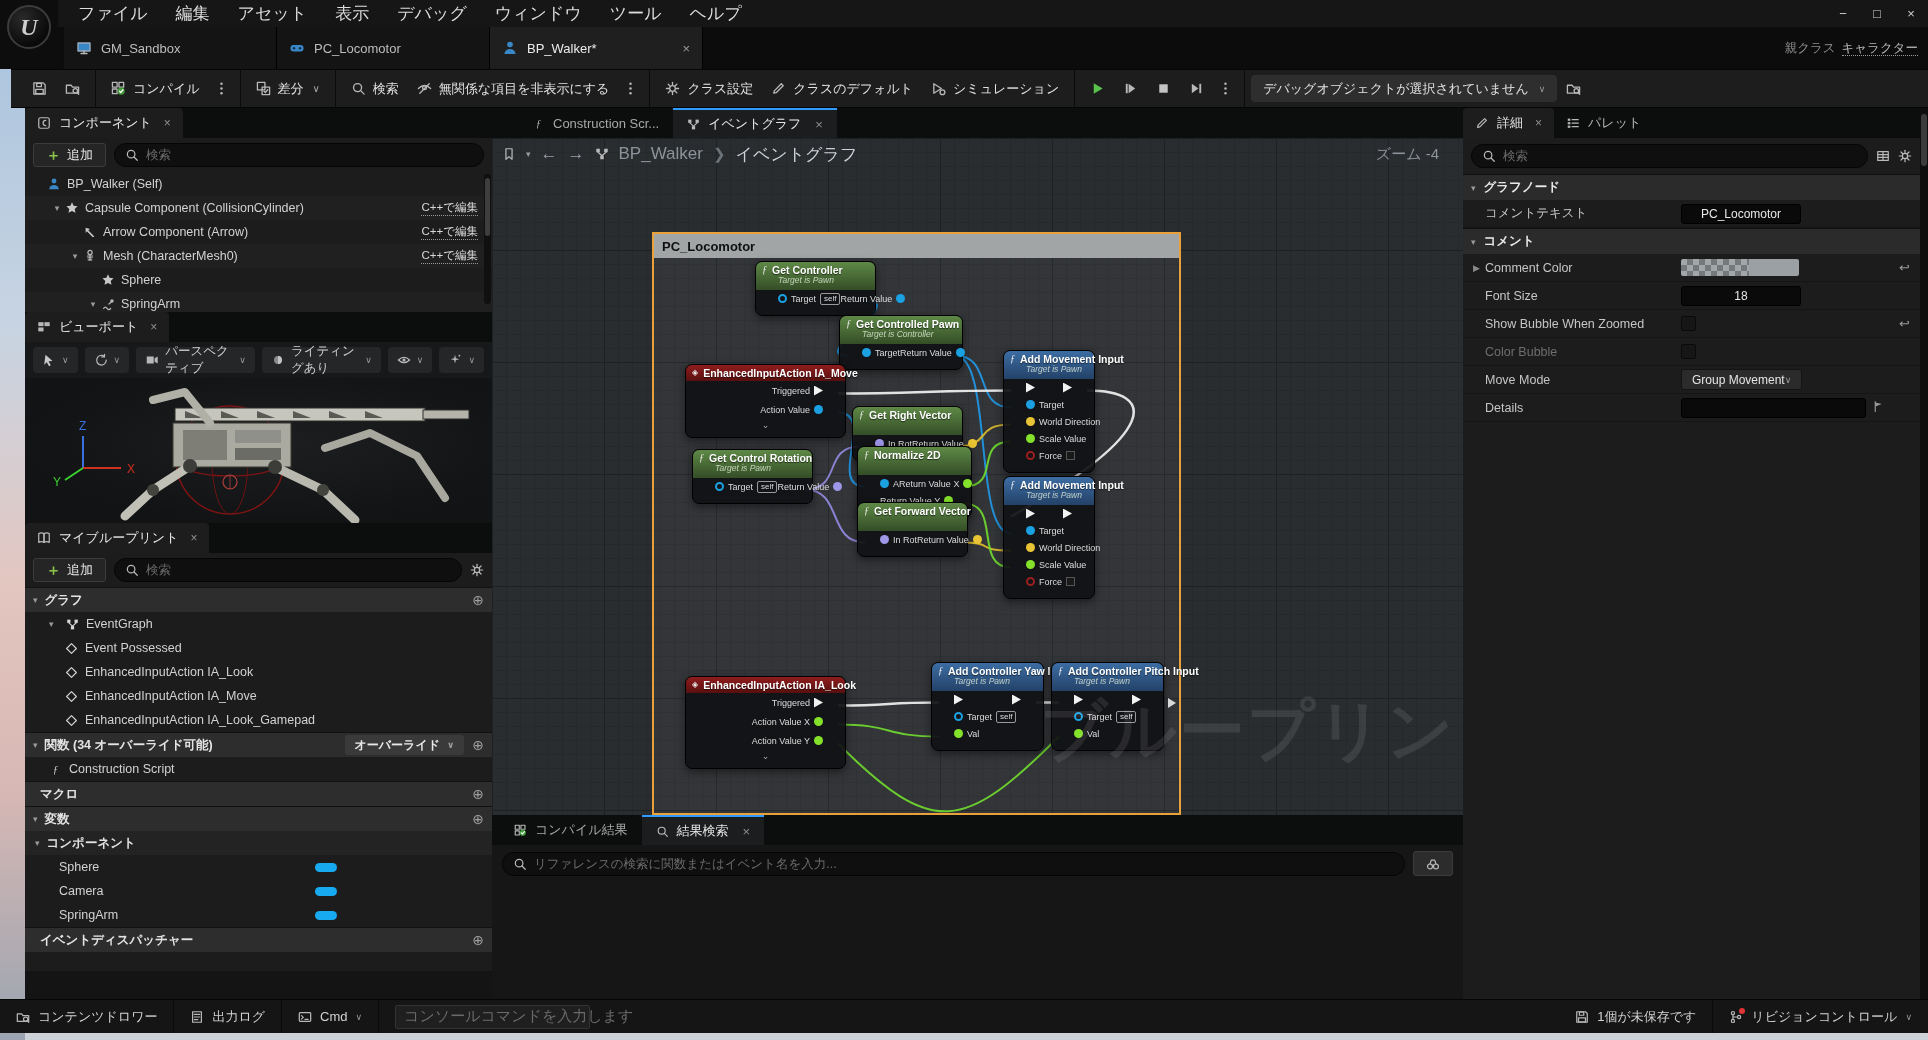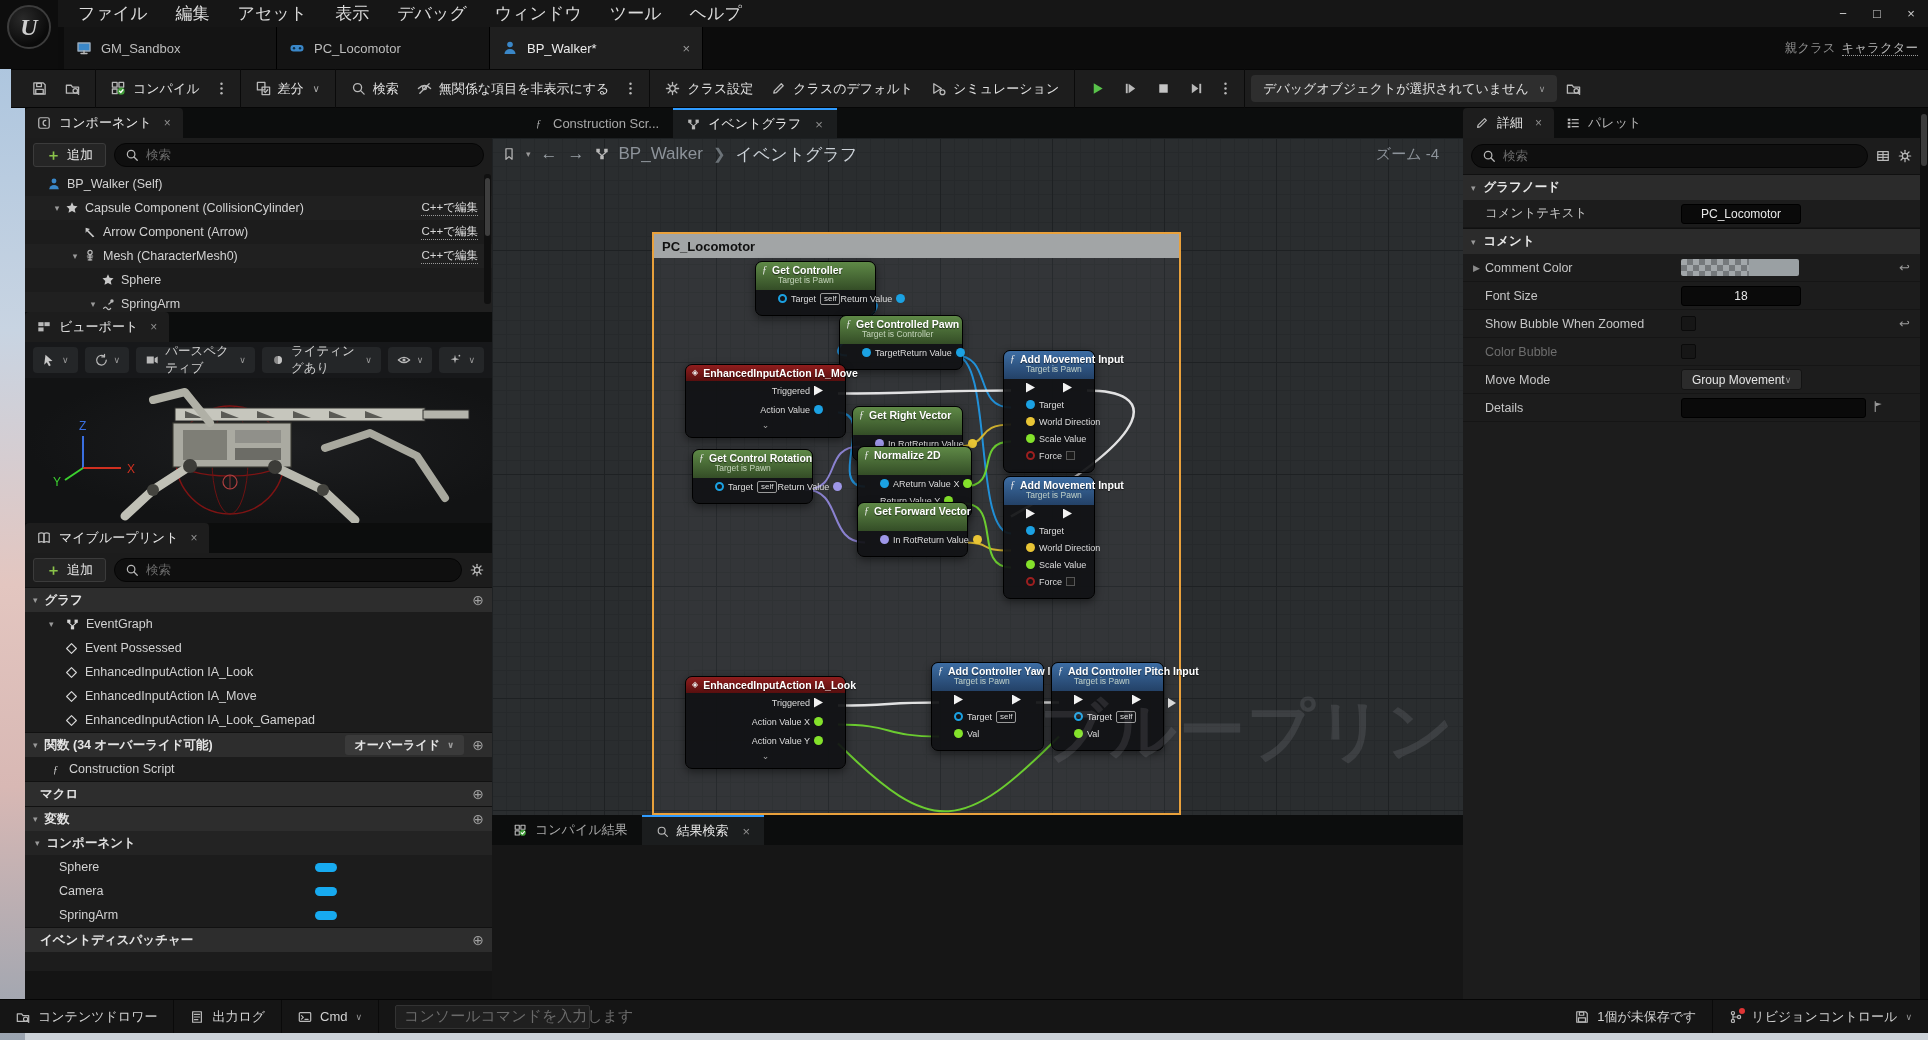--- a/index.html
+++ b/index.html
@@ -102,21 +102,21 @@
   #zoom-label { margin-left:auto; margin-right:14px; color:#8d939a; font-size:15px; }
   .nav-arrow { color:#9aa0a6; font-size:17px; }
   #comment-box { position:absolute; border:2px solid #e9a13c; background:rgba(170,175,178,0.07); z-index:1; }
   #comment-header { height:24px; background:#a2a5a6; color:#101010; font-weight:bold; font-size:13px; display:flex; align-items:center; padding:0 8px; }
   #wires { position:absolute; left:0; top:0; z-index:2; pointer-events:none; }
   #watermark { position:absolute; left:548px; top:548px; z-index:4; pointer-events:none; font-size:66px; font-weight:bold; color:rgba(235,240,245,0.10); letter-spacing:2px; white-space:nowrap; }
   .gnode { position:absolute; background:rgba(17,18,20,0.93); border:1px solid #000; border-radius:7px; box-shadow:0 3px 8px rgba(0,0,0,.45); z-index:3; }
   .gnode .nhead { border-radius:6px 6px 0 0; padding:2px 7px 2px 6px; display:flex; flex-direction:column; }
   .gnode .nhead-line { display:flex; align-items:center; gap:5px; }
   .gnode .ntitle { color:#fff; font-size:10.5px; font-weight:bold; white-space:nowrap; text-shadow:0 1px 1px rgba(0,0,0,.6); }
-  .gnode .nsub { color:rgba(225,238,218,.8); font-size:8.5px; margin-left:16px; margin-top:-1px; white-space:nowrap; }
+  .gnode .nsub { color:rgba(225,238,218,.8); font-size:8.5px; font-style:italic; margin-left:16px; margin-top:-1px; white-space:nowrap; }
   .gnode.k-pure .nhead { background:linear-gradient(180deg, rgba(97,141,72,.97), rgba(53,79,39,.97)); }
   .gnode.k-call .nhead { background:linear-gradient(180deg, rgba(62,112,168,.97), rgba(36,67,106,.97)); }
   .gnode.k-event .nhead { background:linear-gradient(180deg, rgba(148,29,29,.97), rgba(90,15,15,.97)); }
   .gnode .nicon { color:#e8e8e8; font-size:10px; font-style:italic; font-family:"Liberation Serif","DejaVu Serif",serif; line-height:1; }
   .nrow { display:flex; align-items:center; justify-content:space-between; padding:0 22px; }
   .pin-side { display:flex; align-items:center; gap:4px; }
   .pin-label { font-size:9px; color:#dcdcdc; white-space:nowrap; }
   .pin { width:9px; height:9px; border-radius:50%; flex:none; }
   .pin.hollow { background:transparent !important; border:2px solid; width:9px; height:9px; }
   .pin.exec { border-radius:0; background:#f2f2f2; clip-path:polygon(0 0,100% 50%,0 100%); width:9px; height:10px; }
@@ -1178,20 +1178,41 @@
             <span class="ico">
               <svg width="13" height="13" viewBox="0 0 16 16" fill="none" stroke="currentColor" stroke-width="1.4" stroke-linecap="round" stroke-linejoin="round">
                 <circle cx="7" cy="7" r="4.3"></circle>
                 <line x1="10.3" y1="10.3" x2="14" y2="14"></line>
               </svg>
             </span>
             <span>結果検索</span>
             <span class="tab-close" style="color:#8f8f8f;margin-left:6px">×</span>
           </div>
         </div>
+      <div id="bottom-search-row">
+        <div class="search-pill">
+          <span class="ico">
+              <svg width="14" height="14" viewBox="0 0 16 16" fill="none" stroke="currentColor" stroke-width="1.4" stroke-linecap="round" stroke-linejoin="round">
+                <circle cx="7" cy="7" r="4.3"></circle>
+                <line x1="10.3" y1="10.3" x2="14" y2="14"></line>
+              </svg>
+            </span>
+          <input placeholder="リファレンスの検索に関数またはイベント名を入力..." style="">
+        </div>
+        <div class="binocular-btn">
+          <span class="ico">
+              <svg width="14" height="14" viewBox="0 0 16 16" fill="none" stroke="currentColor" stroke-width="1.4" stroke-linecap="round" stroke-linejoin="round">
+                <circle cx="4.6" cy="10.8" r="2.8"></circle>
+                <circle cx="11.4" cy="10.8" r="2.8"></circle>
+                <path d="M4.6,8 L6,3.5 h4 L11.4,8"></path>
+                <line x1="7.4" y1="9.5" x2="8.6" y2="9.5"></line>
+              </svg>
+            </span>
+        </div>
+      </div>
     </div>
   </div>
 
   <div id="right-col">
     <div class="panel-tabs">
       <div class="ptab active">
         <span class="ico">
             <svg width="14" height="14" viewBox="0 0 16 16" fill="none" stroke="currentColor" stroke-width="1.4" stroke-linecap="round" stroke-linejoin="round">
               <path d="M3,13 L5.5,12.5 L13,5 L11,3 L3.5,10.5 Z"></path>
             </svg>

